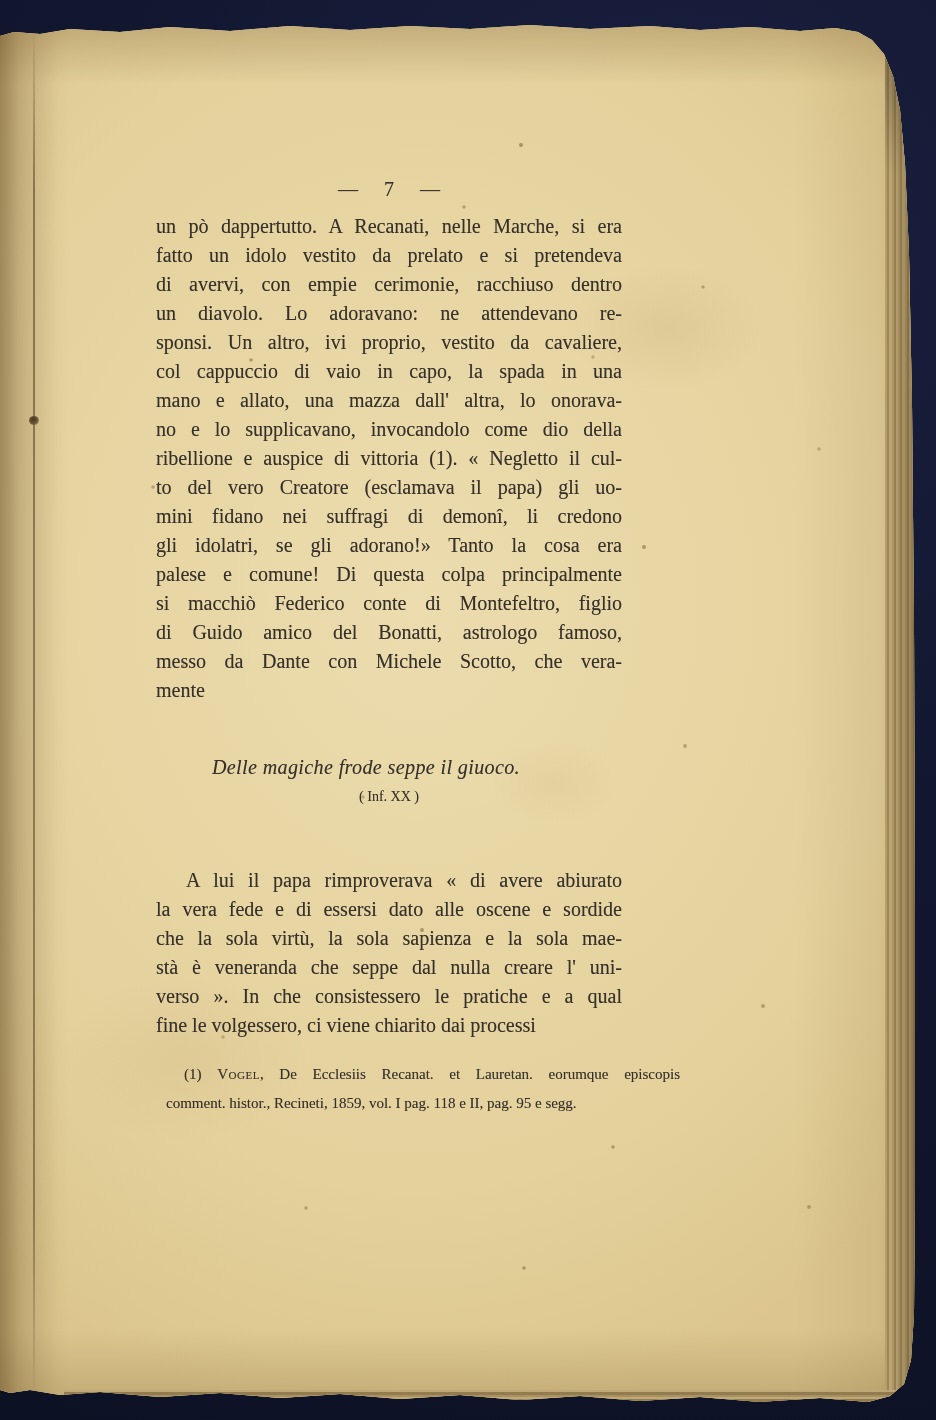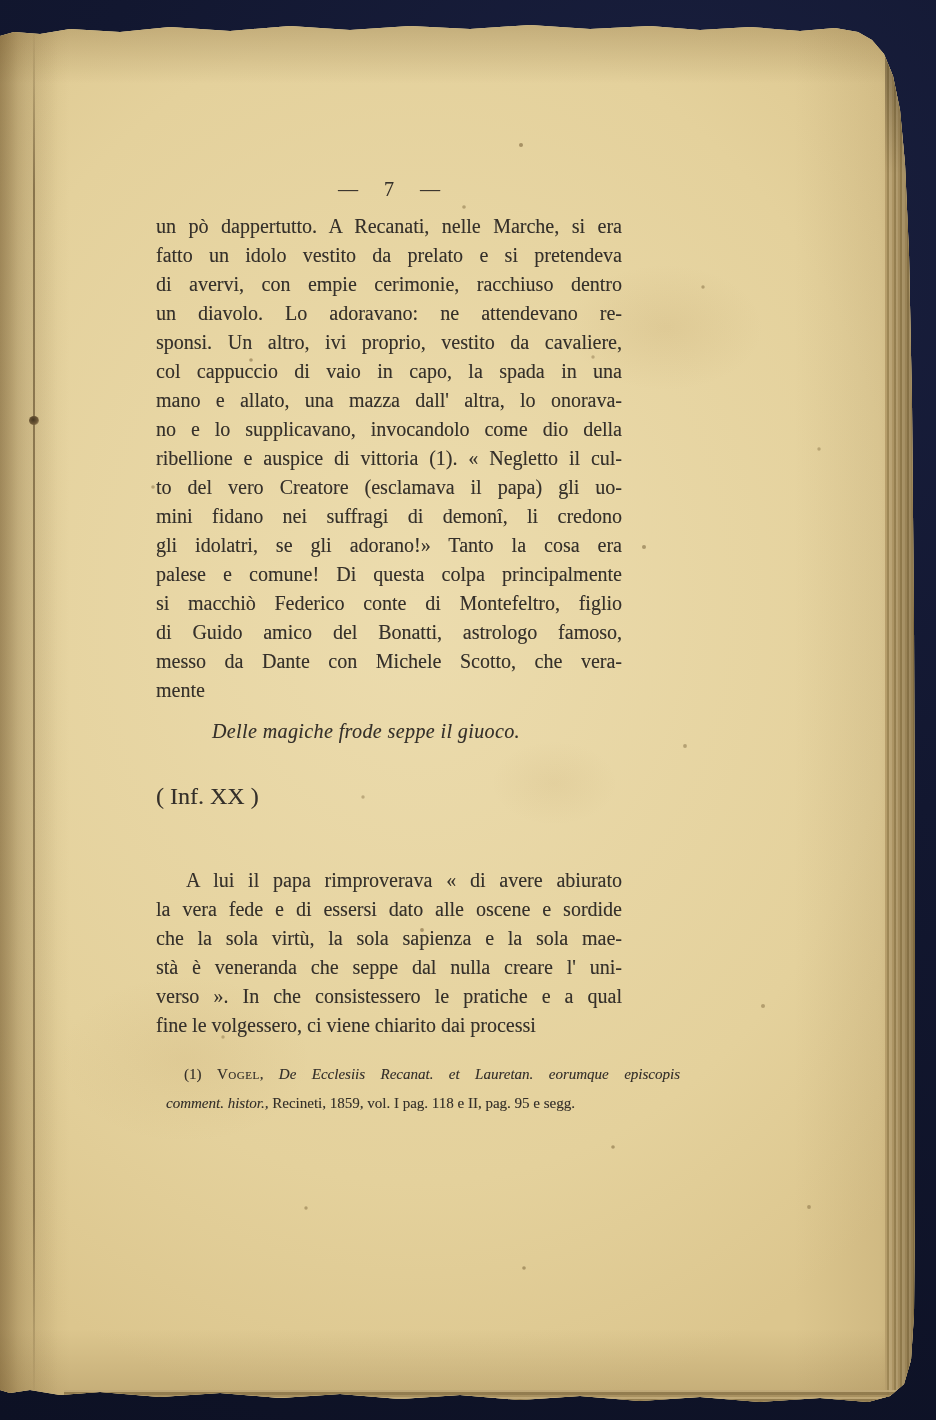--- a/index.html
+++ b/index.html
@@ -81,32 +81,32 @@
     display:flex;justify-content:center;align-items:center;gap:26px;
     font-size:20px;
   }
   .textblock{position:absolute;left:156px;width:466px;z-index:3;font-size:20px;line-height:29px;}
   .p1{top:188px;}
   .p2{top:842px;}
   .tl{text-align:justify;text-align-last:justify;}
   .tl.noj{text-align:right;text-align-last:left;}
   .indent{text-indent:30px;}
   .verse{
-    position:absolute;left:212px;top:692px;z-index:3;
+    position:absolute;left:212px;top:728px;z-index:3;
     font-style:italic;font-size:20px;line-height:30px;letter-spacing:.4px;
   }
   .verse-cite{
     position:absolute;left:156px;top:758px;width:466px;z-index:3;
-    text-align:left;font-size:24px;line-height:29px;
+    text-align:center;font-size:14px;line-height:29px;
   }
   .footnote{position:absolute;left:166px;top:1036px;width:514px;z-index:3;font-size:15px;line-height:29px;}
   .fl1{text-align:justify;text-align-last:justify;text-indent:18px;}
   .fl2{text-align:left;}
   .sc{font-variant:small-caps;letter-spacing:.5px;}
-  .it{font-style:italic;}
+  .it{}
 </style>
 </head>
 <body>
 
 <div class="page">
 
   <div class="edge-right"></div>
   <div class="bottom-sheets"></div>
   <div class="gutter"></div>
   <div class="crease"></div>

